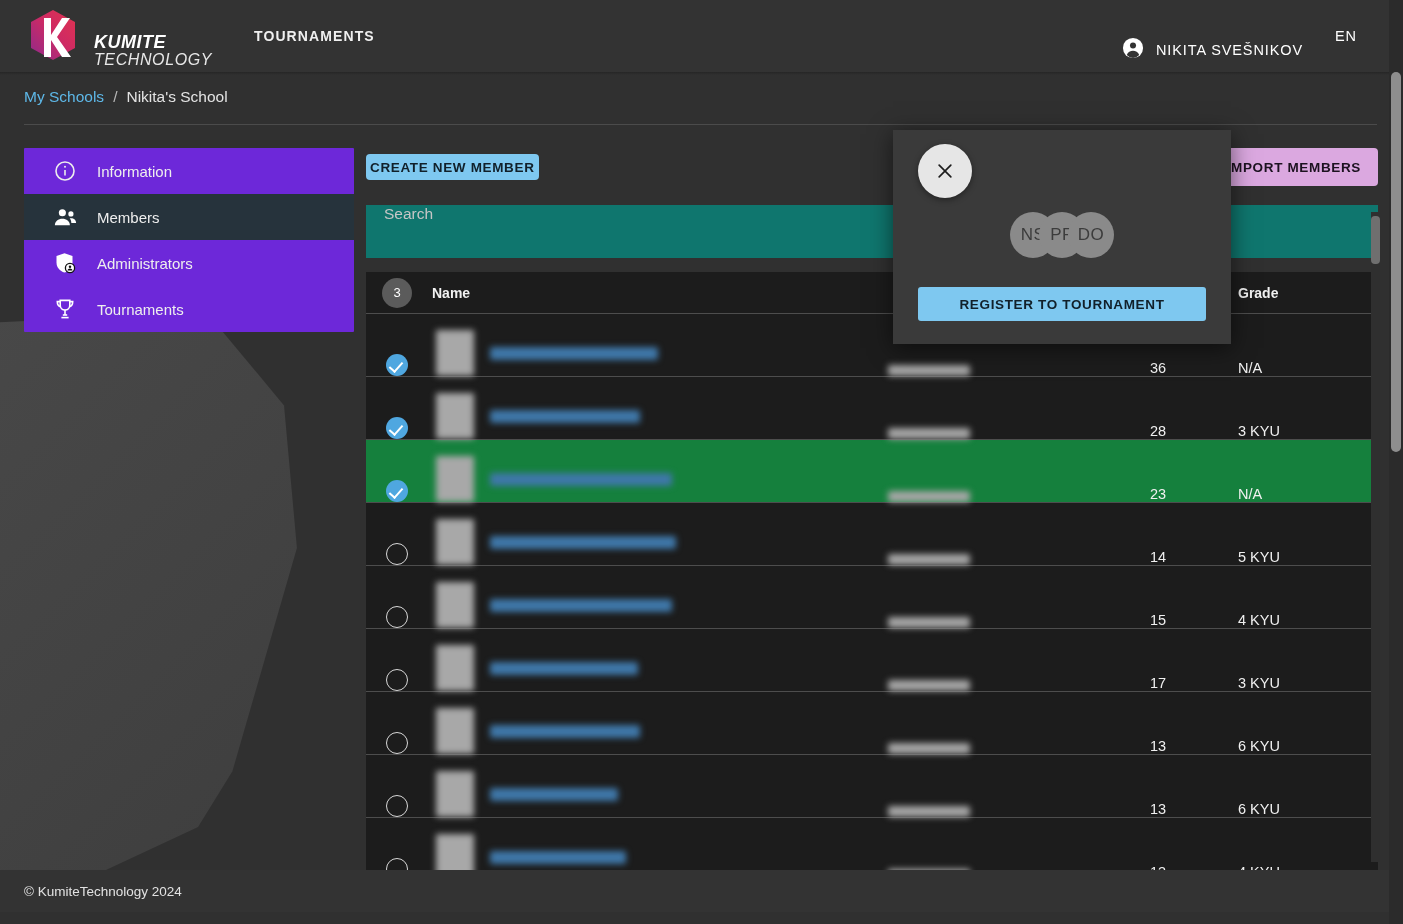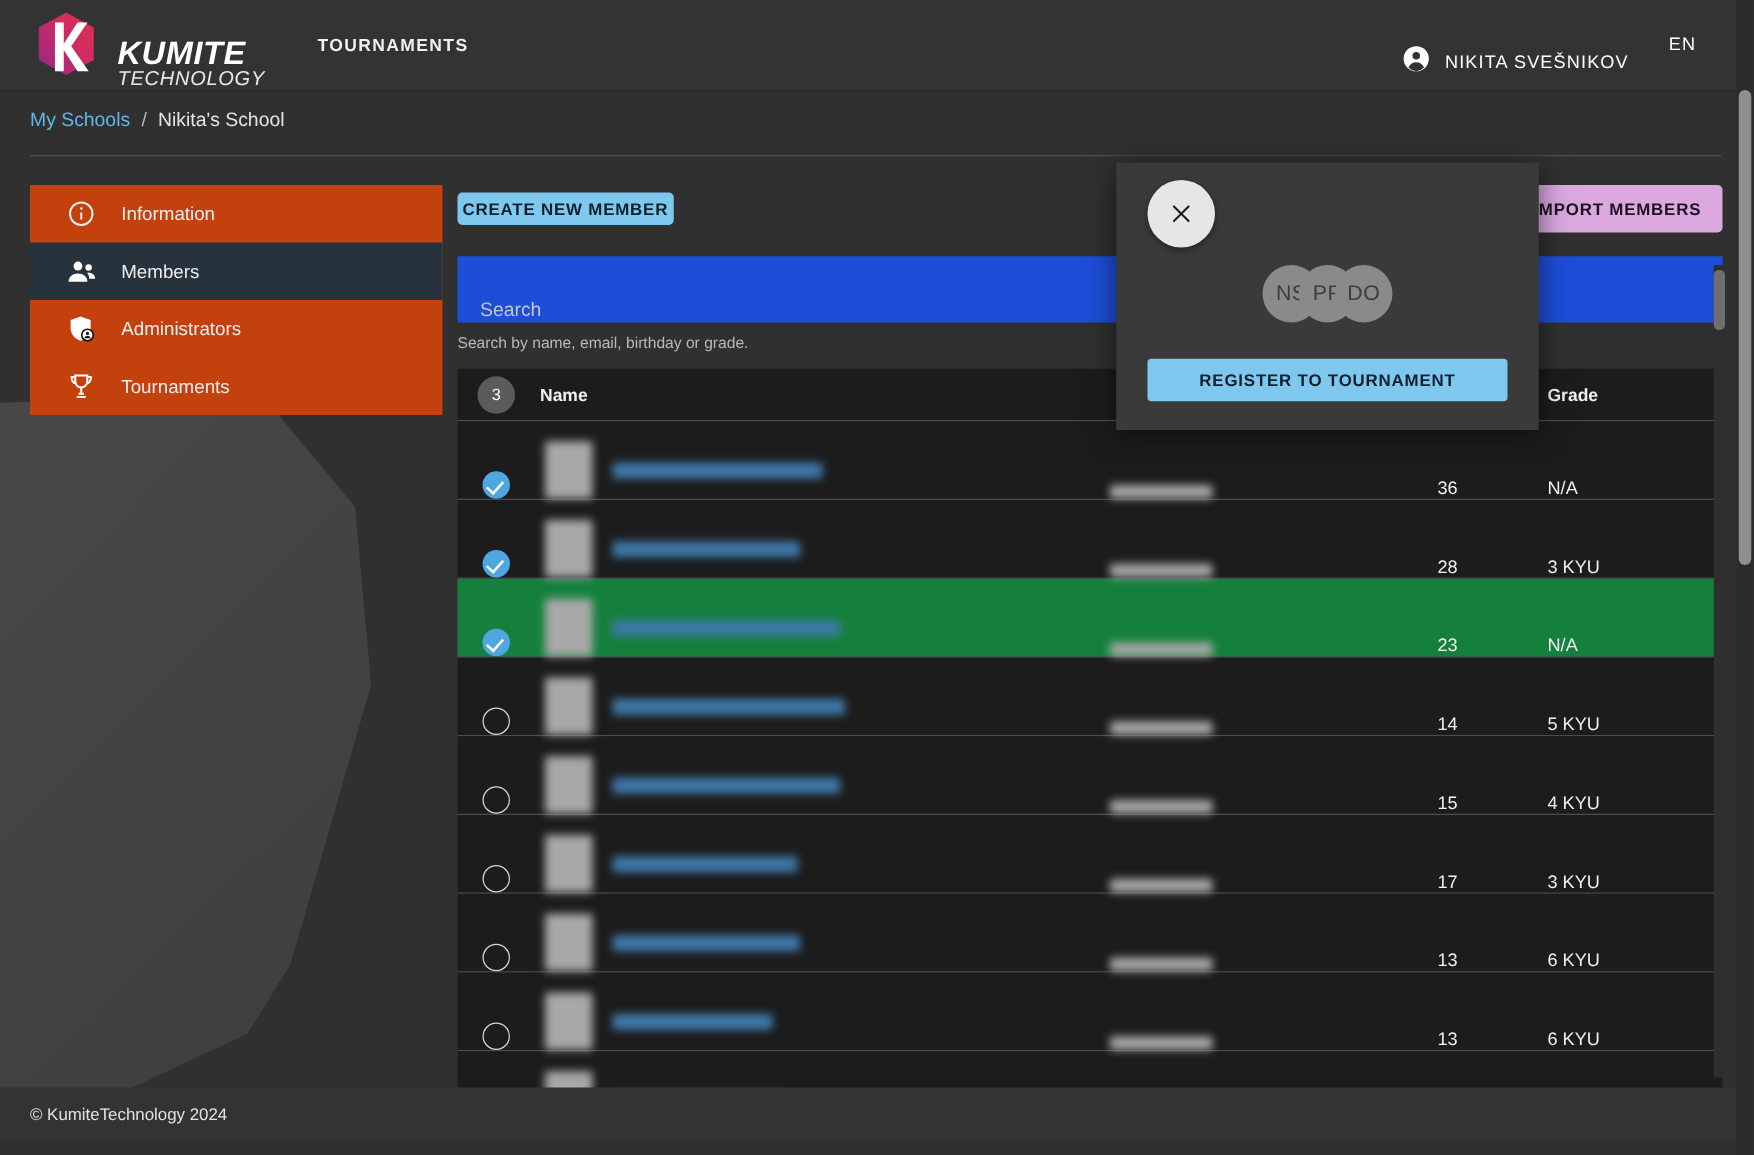--- a/index.html
+++ b/index.html
@@ -24,21 +24,21 @@
   
   .header {
     position: absolute; left: 0; top: 0; width: 1389px; height: 72px;
     background: #333333; z-index: 40;
     display: flex; align-items: center;
   }
   .logo-wrap { display: flex; align-items: center; margin-left: 24px; }
   .logo-hex { width: 58px; height: 58px; position: relative; flex: none; }
   .logo-text { margin-left: 12px; line-height: 1; }
   .logo-kumite {
-    font-size: 26px; font-weight: 700; font-style: italic; letter-spacing: .5px;
+    font-size: 18px; font-weight: 700; font-style: italic; letter-spacing: .5px;
     color: #ffffff;
     margin-top: 28px;
   }
   .logo-tech {
     font-size: 16px; font-style: italic; letter-spacing: .6px;
     color: #e8e8e8; margin-top: 1px;
   }
   .nav-tournaments {
     margin-left: 42px; color: #f0f0f0; font-size: 14px; font-weight: 700;
     letter-spacing: 1.1px; cursor: pointer;
@@ -62,21 +62,21 @@
   .bc-sep { color: #b8b8b8; }
   .bc-cur { color: #e4e4e4; }
   .bc-rule {
     position: absolute; left: 24px; top: 124px; width: 1353px; height: 1px;
     background: #4b4b4b; z-index: 20;
   }
 
   
   .sidebar {
     position: absolute; left: 24px; top: 148px; width: 330px;
-    background: #c2410c; z-index: 20; border-radius: 1px;
+    background: #6d28d9; z-index: 20; border-radius: 1px;
   }
   .side-item {
     display: flex; align-items: center; height: 46px; cursor: pointer;
     padding-left: 28px; color: #e9e9e9;
   }
   .side-item.active { background: #26333c; }
   .side-icon { width: 26px; height: 26px; flex: none; display: flex; align-items: center; justify-content: center; }
   .side-label { margin-left: 19px; font-size: 15px; color: #eeeeee; }
 
   
@@ -89,22 +89,22 @@
     font-family: "Liberation Sans", sans-serif;
   }
   .btn-create {
     background: #7ec8f0; color: #11202a; height: 26px; padding: 0 4px;
   }
   .btn-import {
     background: #dba8e0; color: #1c1220; height: 38px; padding: 0 17px; margin-left: auto;
   }
 
   .search-box {
-    margin-top: 19px; height: 53px; background: #1d4ed8;
-    display: flex; align-items: flex-end; padding-left: 18px; cursor: text;
+    margin-top: 19px; height: 53px; background: #0f766e;
+    display: flex; align-items: flex-start; padding-left: 18px; cursor: text;
   }
   .search-ph { color: #c6c6c6; font-size: 15.5px; }
   .search-help { margin-top: 9px; color: #b9b9b9; font-size: 12.5px; }
 
   
   .tbl { margin-top: 14px; width: 1012px; }
   .tbl-head {
     display: flex; align-items: center; height: 42px;
     background: #1c1c1c; border-bottom: 1px solid #4d4d4d;
   }
@@ -318,21 +318,20 @@
   <div class="content">
 
     <div class="btn-row">
       <button class="btn btn-create">CREATE NEW MEMBER</button>
       <button class="btn btn-import">IMPORT MEMBERS</button>
     </div>
 
     <div class="search-box">
       <span class="search-ph">Search</span>
     </div>
-    <div class="search-help">Search by name, email, birthday or grade.</div>
 
     <div class="tbl">
 
       <div class="tbl-head">
         <div class="c-sel">
           <div class="count-badge">3</div>
         </div>
         <div class="c-name th">Name</div>
         <div class="c-bday th"></div>
         <div class="c-age th"></div>

